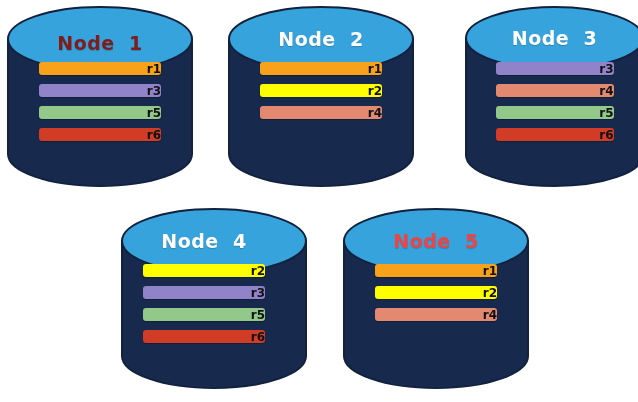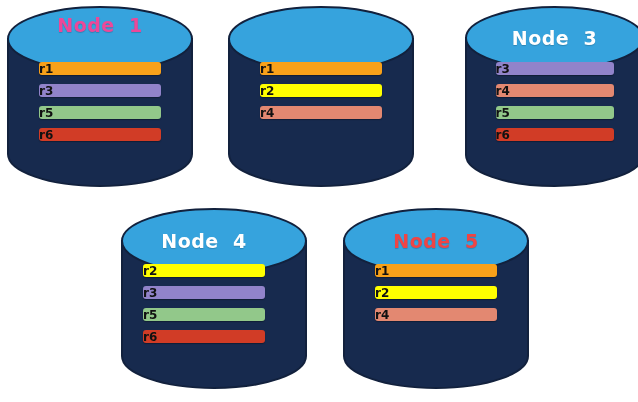--- a/index.html
+++ b/index.html
@@ -49,58 +49,59 @@
     margin: 0 auto 9px auto;
     box-shadow: 0 1px 1px rgba(0,0,0,0.30);
   }
   .bar:last-child { margin-bottom: 0; }
   .bar-label {
     position: absolute;
     left: 0;
     top: 50%;
     transform: translateY(-50%);
     width: 100%;
-    text-align: left;
+    text-align: right;
     font-size: 12px;
     font-weight: bold;
     color: #111111;
     line-height: 1;
     white-space: pre;
   }
 </style>
 </head>
 <body>
 
 <div id="canvas" style="width: 638px; height: 402px; background: rgb(255, 255, 255);">
     <div class="node" style="left: 8px; top: 6px; width: 184px; height: 181px;">
       <svg width="184" height="181" viewBox="0 0 184 181">
         <path d="M 0 33 L 0 148 A 92 32 0 0 0 184 148 L 184 33 Z" fill="#172a4e" stroke="#12213d" stroke-width="2"></path>
         <ellipse cx="92" cy="33" rx="92" ry="32" fill="#36a3dd" stroke="#12213d" stroke-width="2"></ellipse>
       </svg>
-      <div class="node-label" style="top: 8px; color: #ec4899;">Node  1</div>
+      <div class="node-label" style="top: 26px; color: #7f1d1d;">Node  1</div>
       <div class="bars" style="top: 56px;">
         <div class="bar" style="width: 122px; background: rgb(248, 161, 26);">
           <span class="bar-label" style="color: rgb(17, 17, 17);">r1</span>
         </div>
         <div class="bar" style="width: 122px; background: rgb(145, 131, 202);">
           <span class="bar-label" style="color: rgb(17, 17, 17);">r3</span>
         </div>
         <div class="bar" style="width: 122px; background: rgb(146, 200, 138);">
           <span class="bar-label" style="color: rgb(17, 17, 17);">r5</span>
         </div>
         <div class="bar" style="width: 122px; background: rgb(209, 60, 38);">
           <span class="bar-label" style="color: rgb(17, 17, 17);">r6</span>
         </div>
       </div>
     </div>
     <div class="node" style="left: 229px; top: 6px; width: 184px; height: 181px;">
       <svg width="184" height="181" viewBox="0 0 184 181">
         <path d="M 0 33 L 0 148 A 92 32 0 0 0 184 148 L 184 33 Z" fill="#172a4e" stroke="#12213d" stroke-width="2"></path>
         <ellipse cx="92" cy="33" rx="92" ry="32" fill="#36a3dd" stroke="#12213d" stroke-width="2"></ellipse>
       </svg>
+      <div class="node-label" style="top: 22px; color: rgb(255, 255, 255);">Node  2</div>
       <div class="bars" style="top: 56px;">
         <div class="bar" style="width: 122px; background: rgb(248, 161, 26);">
           <span class="bar-label" style="color: rgb(17, 17, 17);">r1</span>
         </div>
         <div class="bar" style="width: 122px; background: rgb(255, 255, 0);">
           <span class="bar-label" style="color: rgb(17, 17, 17);">r2</span>
         </div>
         <div class="bar" style="width: 122px; background: rgb(227, 136, 113);">
           <span class="bar-label" style="color: rgb(17, 17, 17);">r4</span>
         </div>

